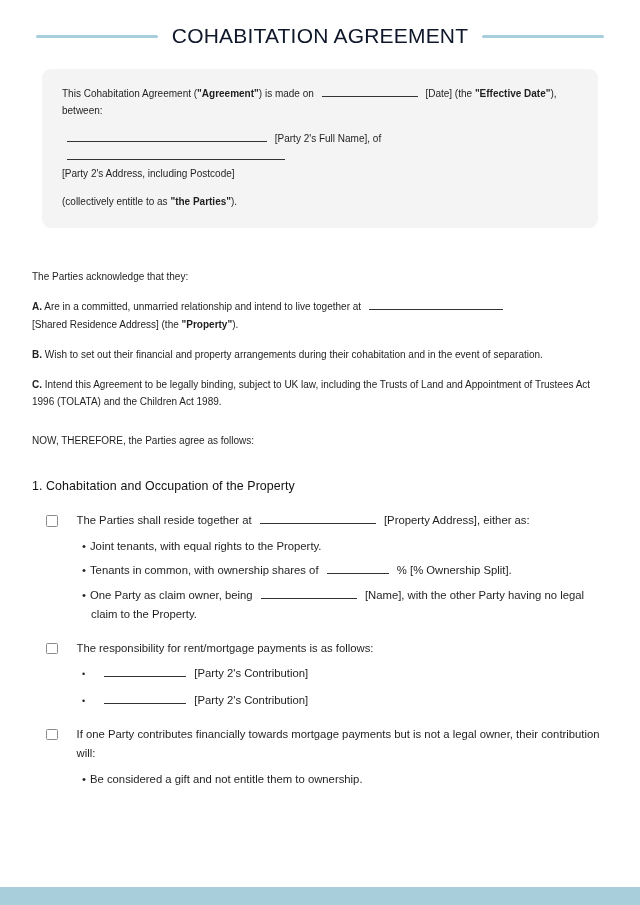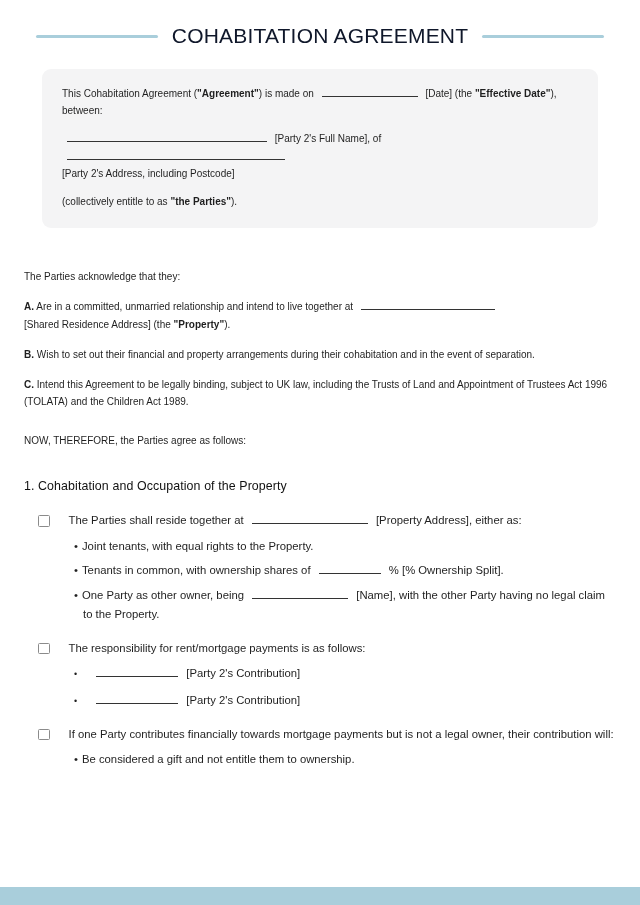--- a/index.html
+++ b/index.html
@@ -50,21 +50,21 @@
   
   .para {
     font-size: 10px;
     line-height: 1.72;
     color: #1f1f1f;
     margin: 0 0 11px 0;
   }
   .para:last-child { margin-bottom: 0; }
 
   .body-area {
-    padding: 0 24px;
+    padding: 0 32px;
     box-sizing: border-box;
     margin-top: 40px;
   }
   .body-area .para { margin-bottom: 13px; }
 
   b, .b { font-weight: bold; }
 
   
   .blank {
     display: inline-block;
@@ -218,21 +218,21 @@
   <div class="bullets">
     <div class="bullet">
       <span class="dot">•</span><span>Joint tenants, with equal rights to the Property.</span>
     </div>
     <div class="bullet">
       <span class="dot">•</span><span>Tenants in common, with ownership shares of</span>
       <span class="blank w-xs"></span>
       <span>% [% Ownership Split].</span>
     </div>
     <div class="bullet">
-      <span class="dot">•</span><span>One Party as other owner, being</span>
+      <span class="dot">•</span><span>One Party as claim owner, being</span>
       <span class="blank w-md"></span>
       <span>[Name], with the other Party having no legal claim to the Property.</span>
     </div>
   </div>
 
   <div class="check-row">
     <span class="checkbox"></span>
     <span class="check-text">The responsibility for rent/mortgage payments is as follows:</span>
   </div>
 

